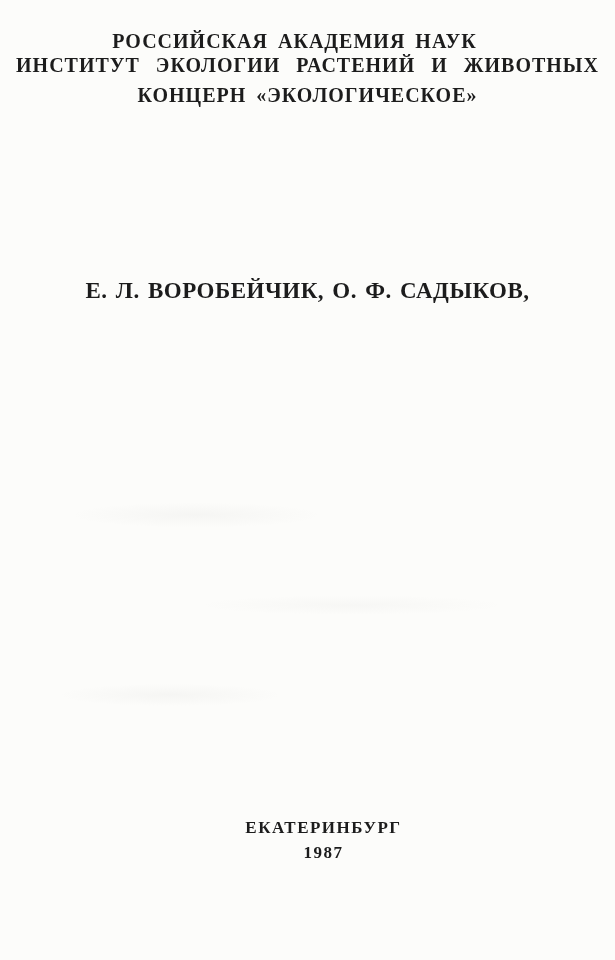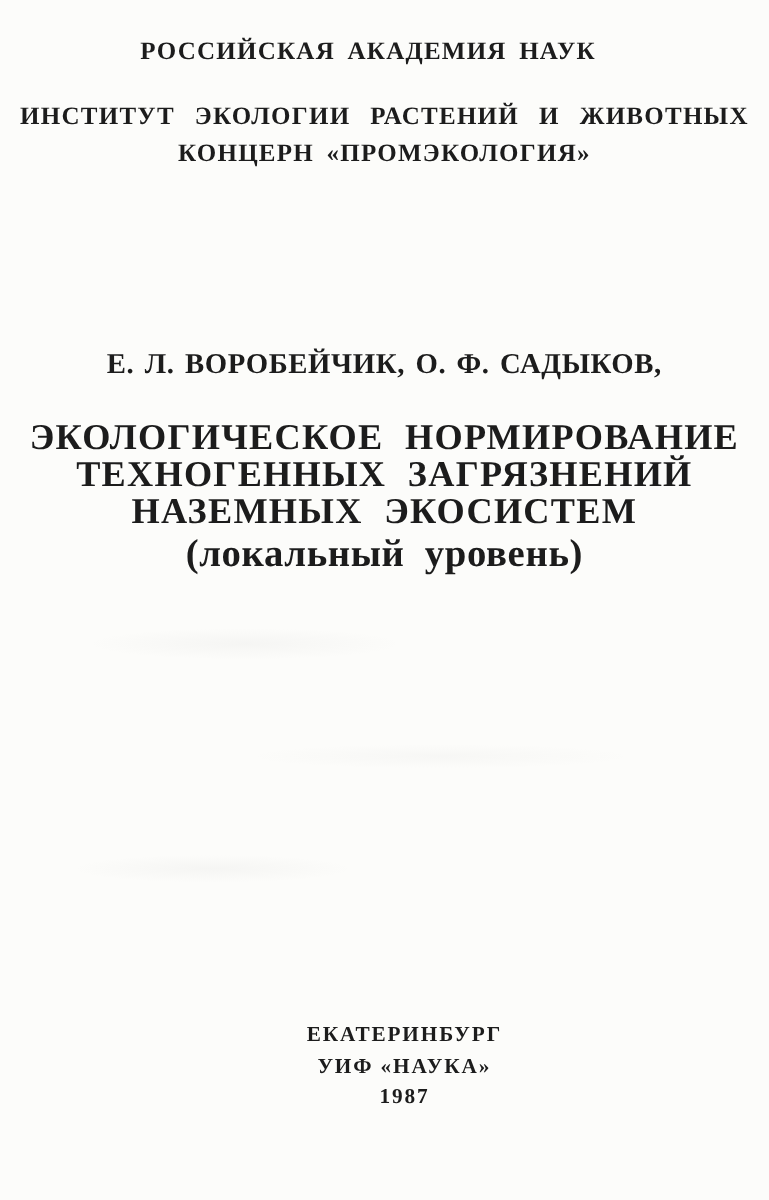--- a/index.html
+++ b/index.html
@@ -27,21 +27,21 @@
 
   .header { position: absolute; top: 30px; left: 0; right: 0; }
   .h-line {
     font-size: 20px;
     line-height: 23.5px;
     letter-spacing: 1px;
     word-spacing: 4px;
     white-space: nowrap;
   }
   .h-line-1 { position: relative; left: -13px; }
-  .h-line-wide { word-spacing: 10px; margin-top: 28px; }
+  .h-line-wide { word-spacing: 10px; }
   .h-line-concern { margin-top: 7px; }
 
   .authors { position: absolute; top: 258px; left: 0; right: 0; margin-top: 20px; }
   .a-line {
     font-size: 23px;
     line-height: 26px;
     letter-spacing: 0.5px;
     word-spacing: 2px;
     white-space: nowrap;
   }
@@ -72,33 +72,26 @@
   }
 </style>
 </head>
 <body style="background: rgb(252, 252, 250);">
 
 <main class="page" style="color: rgb(28, 28, 28);">
 
   <section class="header">
     <div class="h-line h-line-1">РОССИЙСКАЯ АКАДЕМИЯ НАУК</div>
     <div class="h-line h-line-wide">ИНСТИТУТ ЭКОЛОГИИ РАСТЕНИЙ И ЖИВОТНЫХ</div>
-    <div class="h-line h-line-concern">КОНЦЕРН «ПРОМЭКОЛОГИЯ»</div>
+    <div class="h-line h-line-concern">КОНЦЕРН «ЭКОЛОГИЧЕСКОЕ»</div>
   </section>
 
   <section class="authors">
     <div class="a-line">Е. Л. ВОРОБЕЙЧИК, О. Ф. САДЫКОВ,</div>
   </section>
 
-  <section class="title-block">
-    <div class="t-line">ЭКОЛОГИЧЕСКОЕ НОРМИРОВАНИЕ</div>
-    <div class="t-line">ТЕХНОГЕННЫХ ЗАГРЯЗНЕНИЙ</div>
-    <div class="t-line">НАЗЕМНЫХ ЭКОСИСТЕМ</div>
-    <div class="t-subtitle">(локальный уровень)</div>
-  </section>
 
   <section class="imprint">
     <div class="i-line">ЕКАТЕРИНБУРГ</div>
-    <div class="i-line">УИФ «НАУКА»</div>
     <div class="i-line">1987</div>
   </section>
 
 </main>
 
 </body></html>

